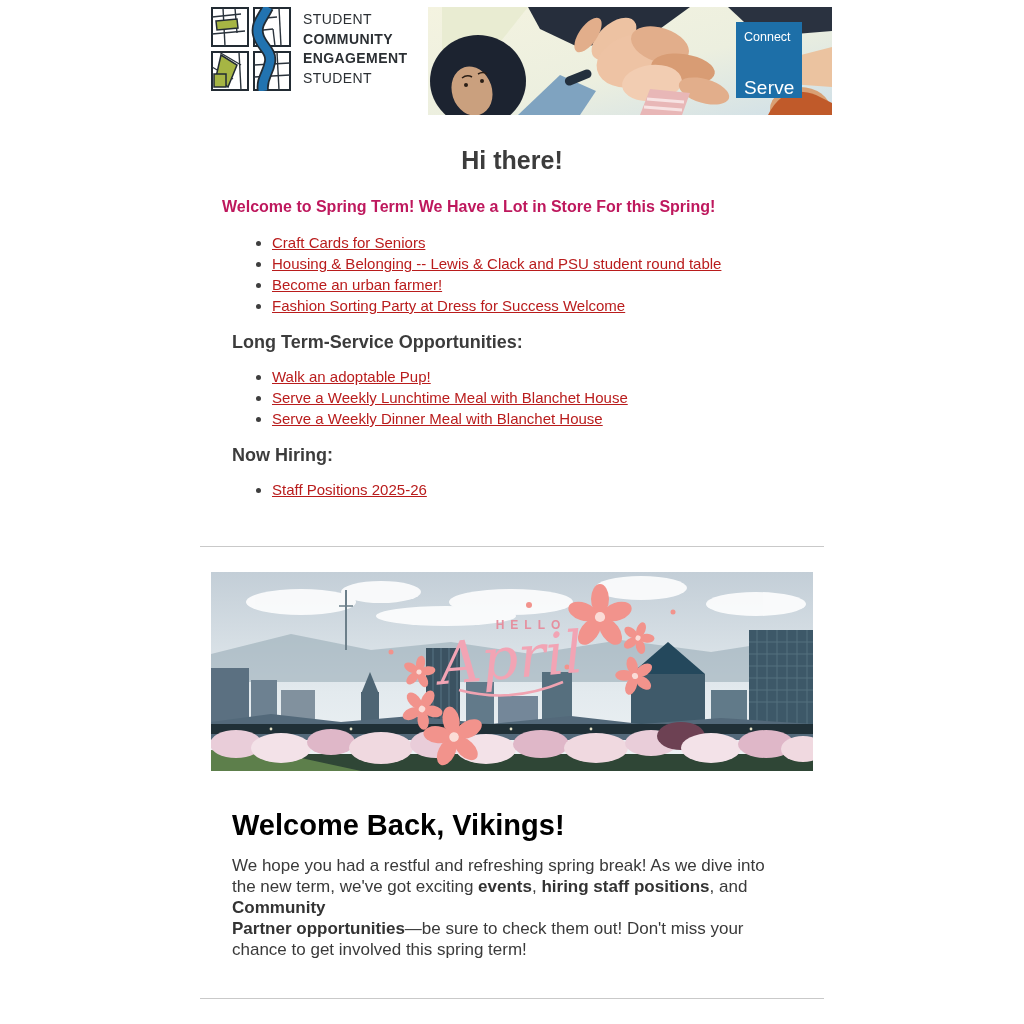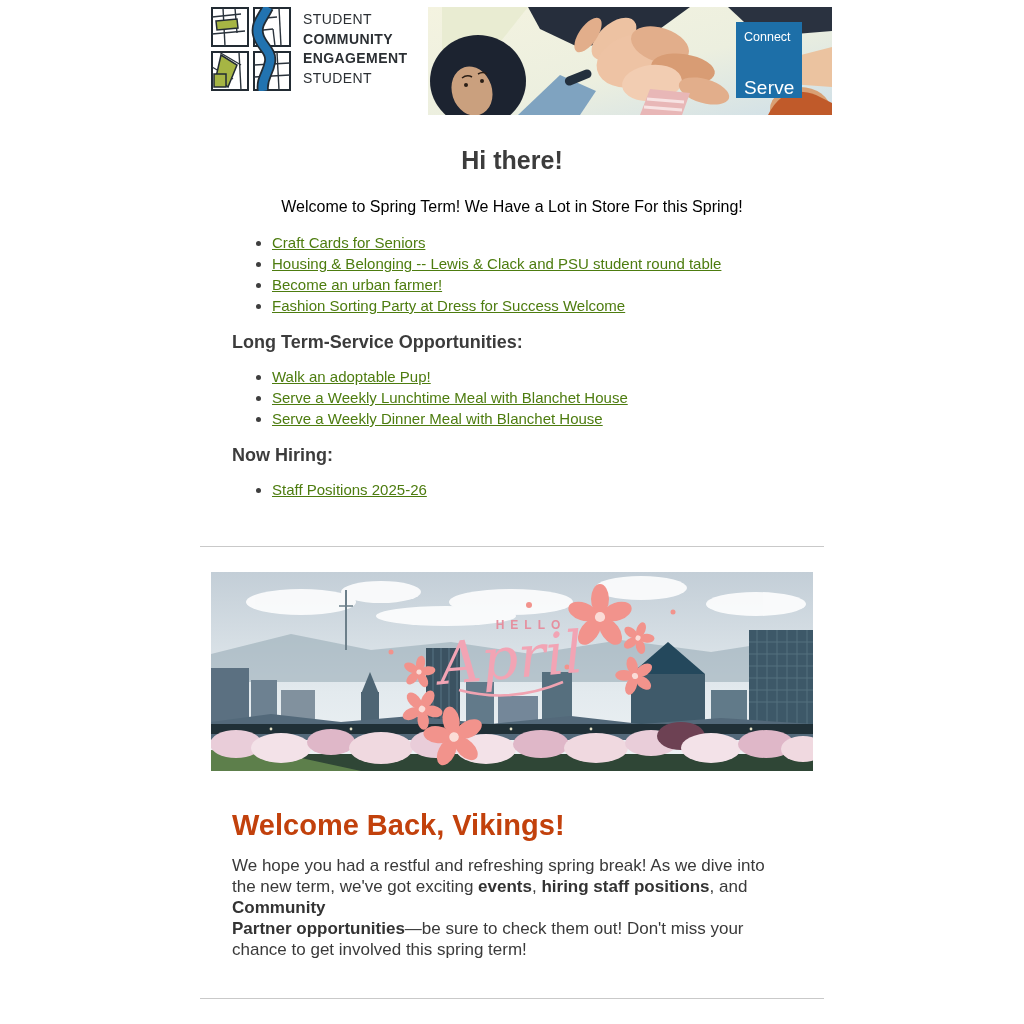--- a/index.html
+++ b/index.html
@@ -18,44 +18,44 @@
   .banner svg{display:block;}
   .csl-box{
     position:absolute;top:15px;right:30px;width:66px;height:76px;
     background:#1d6fa8;color:#ffffff;box-sizing:border-box;padding:8px 0 0 8px;
   }
   .csl-box .s1{font-size:12.5px;line-height:15px;}
   .csl-box .s2{font-size:19px;line-height:21px;letter-spacing:.2px;margin-top:32px;}
 
   
   h1.greeting{margin:31px 0 0;text-align:center;font-size:25px;line-height:29px;color:#3c3c3c;}
-  .subtitle{margin:22px 30px 0;text-align:center;font-weight:normal;font-size:16px;line-height:20px;color:#000000;}
+  .subtitle{margin:22px 30px 0;font-weight:bold;font-size:16px;line-height:20px;color:#be185d;}
   ul.links{margin:15px 0 0;padding:0 0 0 80px;list-style:disc;}
   ul.links li{font-size:15px;line-height:21px;color:#3e3e3e;}
-  ul.links a{color:#4d7c0f;text-decoration:underline;cursor:pointer;}
+  ul.links a{color:#b91c1c;text-decoration:underline;cursor:pointer;}
   .list-heading{margin:17px 0 0 40px;font-weight:bold;font-size:18px;line-height:18px;color:#3c3c3c;}
 
   hr.divider{border:none;border-top:1px solid #c9c9c9;margin:46px 8px 0;}
   hr.divider.second{margin-top:38px;}
 
   
   .april{position:relative;width:636px;height:199px;margin:25px 0 0 19px;overflow:hidden;}
   .april svg{display:block;}
   .hello-txt{
     position:absolute;top:46px;left:0;width:640px;text-align:center;
     font-size:12px;letter-spacing:6px;color:#e58f9f;font-weight:bold;
   }
   .april-txt{
     position:absolute;top:52px;left:0;width:600px;text-align:center;
     font-family:"DejaVu Serif","Liberation Serif",serif;font-style:italic;
     font-size:58px;color:#f2a4b4;transform:rotate(-5deg);
   }
 
   
-  h2.welcome-title{margin:37px 0 0 40px;font-size:29px;line-height:34px;color:#c2410c;}
+  h2.welcome-title{margin:37px 0 0 40px;font-size:29px;line-height:34px;color:#000000;}
   .welcome-para{margin:13px 0 0 40px;width:555px;font-size:17px;line-height:21px;color:#3a3a3a;}
   .welcome-para strong{color:#333;}
 
   h2.short-term{margin:36px 0 0;text-align:center;font-size:31px;line-height:38px;color:#3c3c3c;}
 </style>
 </head>
 <body>
 
 <div class="email">
 

